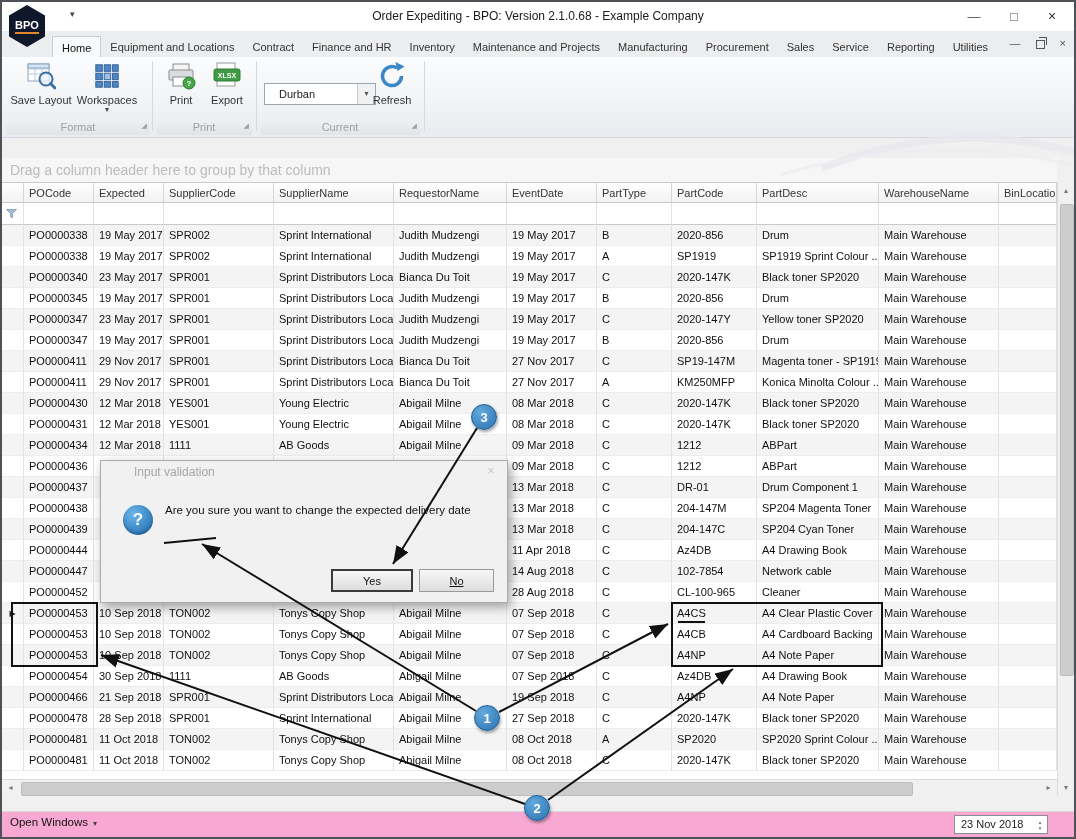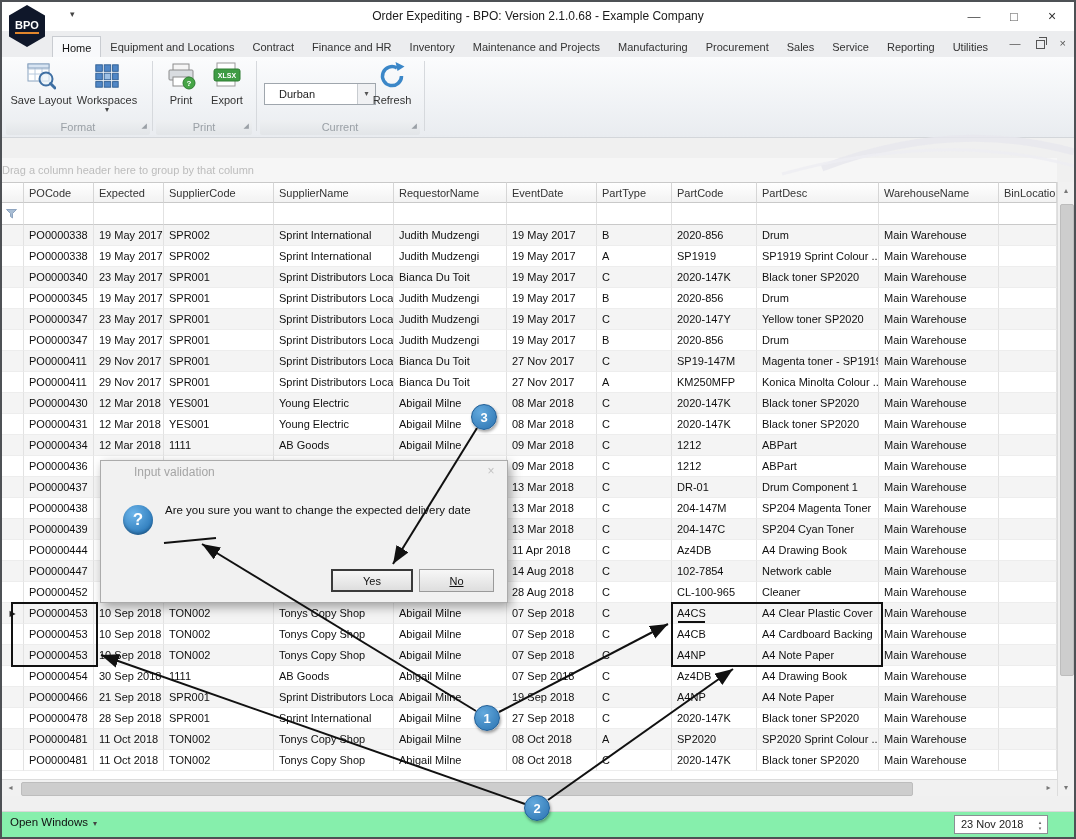--- a/index.html
+++ b/index.html
@@ -36,21 +36,21 @@
   .rgrouplabel{position:absolute;top:63px;height:15px;line-height:15px;text-align:center;font-size:11px;color:#9aa0a6;
                background:linear-gradient(#eef0f2,#e2e5e8);border-radius:2px;}
   .launcher{position:absolute;right:3px;bottom:2px;font-size:7px;color:#9aa0a6;}
   .combo{position:absolute;left:262px;top:26px;width:112px;height:22px;background:#fff;border:1px solid #9fa6ad;box-sizing:border-box;
          font-size:11px;line-height:20px;padding-left:14px;color:#222;}
   .combo .cbtn{position:absolute;right:0;top:0;width:17px;height:20px;background:#f0f1f3;border-left:1px solid #c8ccd0;
                text-align:center;font-size:8px;line-height:20px;color:#555;}
 
   
   .grid-panel{position:absolute;left:0;top:156px;width:1055px;height:638px;background:#ffffff;}
-  .hintbar{height:24px;line-height:24px;background:#f6f6f6;color:#bcbcbc;font-size:11px;}
+  .hintbar{height:24px;line-height:24px;background:#f6f6f6;color:#bcbcbc;font-size:14px;padding-left:8px;}
   .grid-cols{display:grid;grid-template-columns:22px 70px 70px 110px 120px 113px 90px 75px 85px 122px 120px minmax(0,1fr);}
   .hcell{height:21px;line-height:20px;box-sizing:border-box;border-right:1px solid #d6d6d6;border-top:1px solid #c9c9c9;
          border-bottom:1px solid #c9c9c9;background:linear-gradient(#ffffff,#f2f2f2);font-size:11px;color:#333;
          padding:0 5px;overflow:hidden;white-space:nowrap;}
   .fcell{height:22px;box-sizing:border-box;border-right:1px solid #e2e2e2;border-bottom:1px solid #c9c9c9;background:#fff;
          display:flex;align-items:center;justify-content:flex-start;padding-left:4px;}
   .grow{height:21px;}
   .cell{height:21px;line-height:20px;box-sizing:border-box;border-right:1px solid #e2e2e2;border-bottom:1px solid #ededed;
         font-size:11px;color:#101010;padding:0 5px;overflow:hidden;white-space:nowrap;background:#ffffff;}
   .grow.alt .cell{background:#f4f4f4;}
@@ -60,21 +60,21 @@
   .vscroll{position:absolute;right:0;top:180px;width:17px;height:614px;background:#f1f1f1;border-left:1px solid #dcdcdc;box-sizing:border-box;}
   .vscroll .sarrow{position:absolute;left:0;width:16px;height:17px;text-align:center;font-size:8px;color:#777;line-height:17px;}
   .vscroll .up{top:0;} .vscroll .down{bottom:0;}
   .vthumb{position:absolute;left:2px;top:22px;width:12px;height:470px;background:#cdcdcd;border:1px solid #bdbdbd;border-radius:2px;}
   .hscroll{position:absolute;left:0;top:777px;width:1055px;height:17px;background:#f1f1f1;border-top:1px solid #dcdcdc;box-sizing:border-box;}
   .hscroll .sarrow{position:absolute;top:0;width:17px;height:16px;text-align:center;font-size:8px;color:#777;line-height:16px;}
   .hscroll .left{left:0;} .hscroll .right{right:0;}
   .hthumb{position:absolute;left:19px;top:2px;width:890px;height:12px;background:#cdcdcd;border:1px solid #bdbdbd;border-radius:2px;}
 
   
-  .statusbar{position:absolute;left:0;top:809px;width:100%;height:26px;background:#86efac;border-top:1px solid #d8d8d8;box-sizing:border-box;}
+  .statusbar{position:absolute;left:0;top:809px;width:100%;height:26px;background:#f9a8d4;border-top:1px solid #d8d8d8;box-sizing:border-box;}
   .openwin{position:absolute;left:8px;top:4px;font-size:11.5px;color:#111;}
   .openwin .smallcaret{margin-left:5px;font-size:8px;}
   .datebox{position:absolute;right:26px;top:3px;width:94px;height:19px;background:#fff;border:1px solid #8a8f94;box-sizing:border-box;
            font-size:11px;line-height:17px;padding-left:6px;color:#222;}
   .datebox .spin{position:absolute;right:1px;top:0;width:12px;height:17px;display:flex;flex-direction:column;align-items:center;justify-content:center;font-size:5px;color:#666;line-height:6px;}
 
   
   .dialog{position:absolute;left:98px;top:458px;width:408px;height:143px;background:#f1f1f1;border:1px solid #ababab;
           box-shadow:3px 4px 10px rgba(0,0,0,.35);z-index:40;box-sizing:border-box;}
   .dlg-title{position:absolute;left:9px;top:4px;font-size:12px;color:#a5a5a5;margin-left:24px;}

